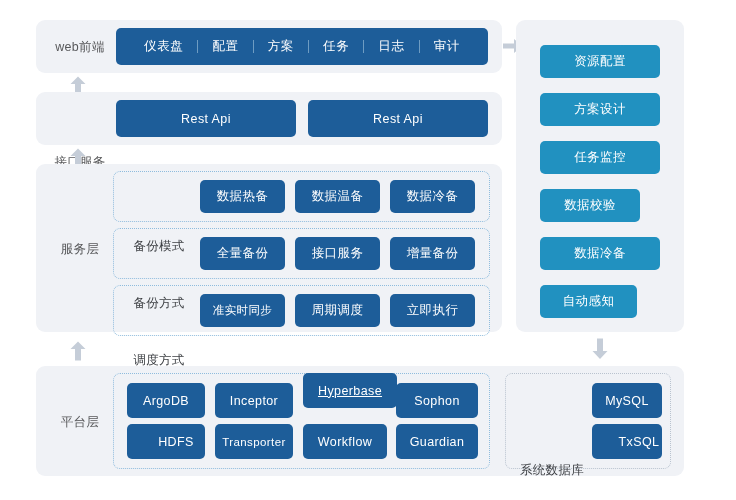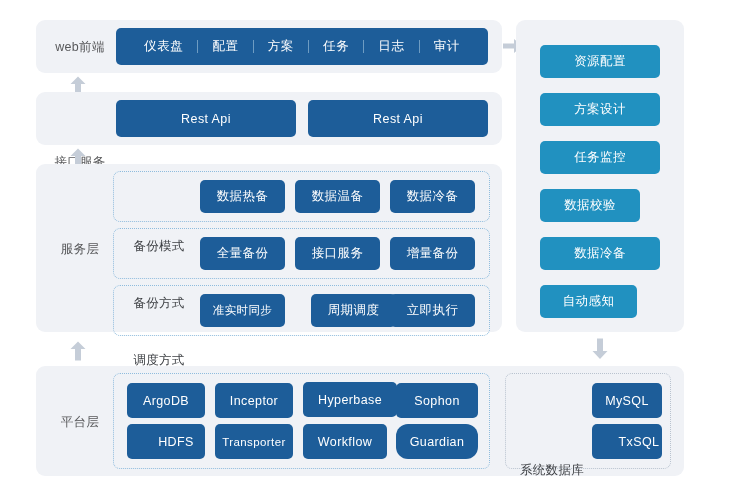--- a/index.html
+++ b/index.html
@@ -174,21 +174,21 @@
 
   <div class="dotted" style="left:113px; top:228px; width:377px; height:51px;"></div>
   <div class="grp-label" style="left:123px; top:247px; width:72px;">备份方式</div>
   <div class="btn-blue" style="left:200px; top:237px; width:85px; height:33px;">全量备份</div>
   <div class="btn-blue" style="left:295px; top:237px; width:85px; height:33px;">接口服务</div>
   <div class="btn-blue" style="left:390px; top:237px; width:85px; height:33px;">增量备份</div>
 
   <div class="dotted" style="left:113px; top:285px; width:377px; height:51px;"></div>
   <div class="grp-label" style="left:123px; top:304px; width:72px;">调度方式</div>
   <div class="btn-blue" style="left:200px; top:294px; width:85px; height:33px; font-size:11.5px;">准实时同步</div>
-  <div class="btn-blue" style="left:295px; top:294px; width:85px; height:33px;margin-left:16px;">周期调度</div>
+  <div class="btn-blue" style="left:295px; top:294px; width:85px; height:33px;">周期调度</div>
   <div class="btn-blue" style="left:390px; top:294px; width:85px; height:33px;">立即执行</div>
 
   <div class="arrow" style="left:70px; top:341px;">
     <svg width="16" height="20" viewBox="0 0 16 20">
       <path d="M5 19.5 V8 H0.5 L8 0.5 L15.5 8 H11 V19.5 Z" fill="#c5cdd8"></path>
     </svg>
   </div>
 
   <div class="panel" style="left:516px; top:20px; width:168px; height:312px;">
   </div>
@@ -207,27 +207,27 @@
   </div>
 
   <div class="panel" style="left:36px; top:366px; width:648px; height:110px;">
   </div>
   <div class="row-label" style="left:42px; top:414px; width:76px;">平台层</div>
 
   <div class="dotted" style="left:113px; top:373px; width:377px; height:96px;"></div>
 
   <div class="btn-blue" style="left:127px; top:383px; width:78px; height:35px;">ArgoDB</div>
   <div class="btn-blue" style="left:215px; top:383px; width:78px; height:35px;">Inceptor</div>
-  <div class="btn-blue" style="left:303px; top:382px; width:94px; height:35px;">Hyperbase</div>
+  <div class="btn-blue" style="left:303px; top:373px; width:94px; height:35px;text-decoration:underline;">Hyperbase</div>
   <div class="btn-blue" style="left:396px; top:383px; width:82px; height:35px;">Sophon</div>
 
   <div class="btn-blue" style="left:127px; top:424px; width:78px; height:35px;padding-left:20px;">HDFS</div>
   <div class="btn-blue" style="left:215px; top:424px; width:78px; height:35px; font-size:11.5px;">Transporter</div>
   <div class="btn-blue" style="left:303px; top:424px; width:84px; height:35px;">Workflow</div>
-  <div class="btn-blue" style="left:396px; top:424px; width:82px; height:35px;border-radius:12px;">Guardian</div>
+  <div class="btn-blue" style="left:396px; top:424px; width:82px; height:35px;">Guardian</div>
 
   <div class="dotted-grey" style="left:505px; top:373px; width:166px; height:96px;"></div>
   <div class="grp-label" style="left:512px; top:414px; width:80px;">系统数据库</div>
 
   <div class="btn-blue" style="left:592px; top:383px; width:70px; height:35px;">MySQL</div>
   <div class="btn-blue" style="left:592px; top:424px; width:70px; height:35px;padding-left:24px;">TxSQL</div>
 
 </div>
 
 </body></html>

